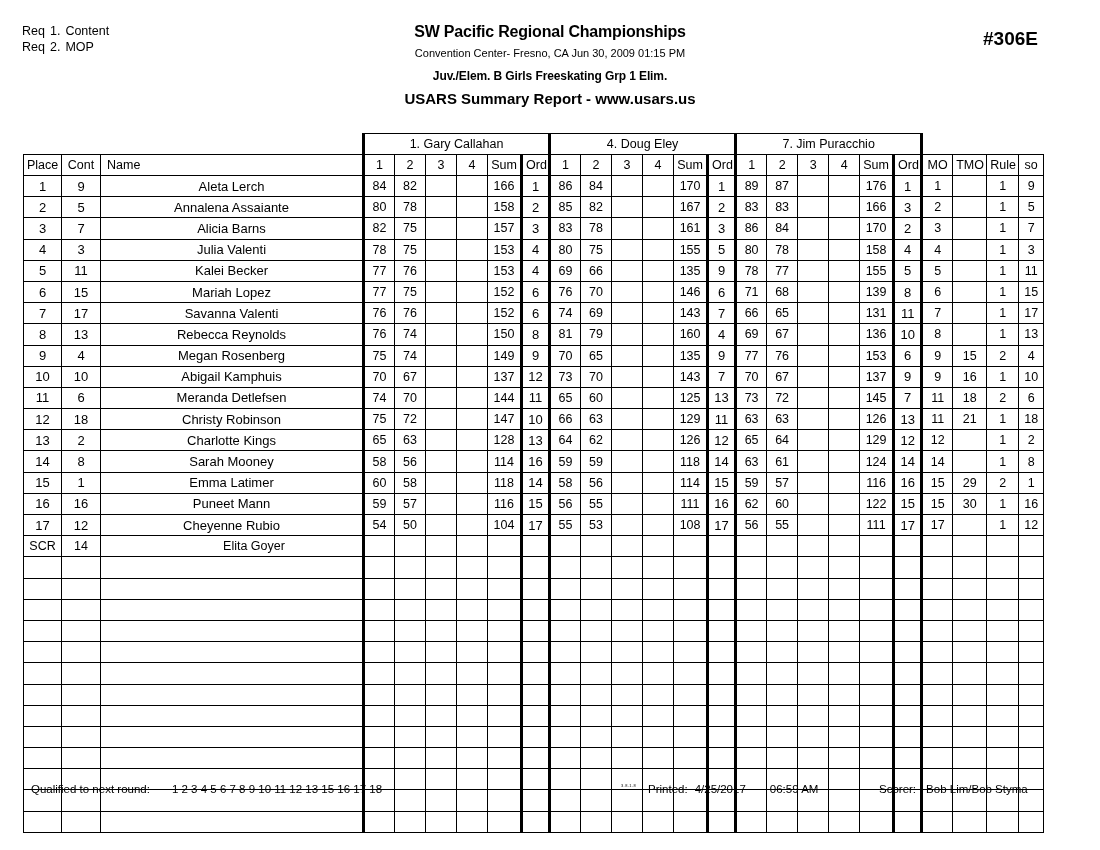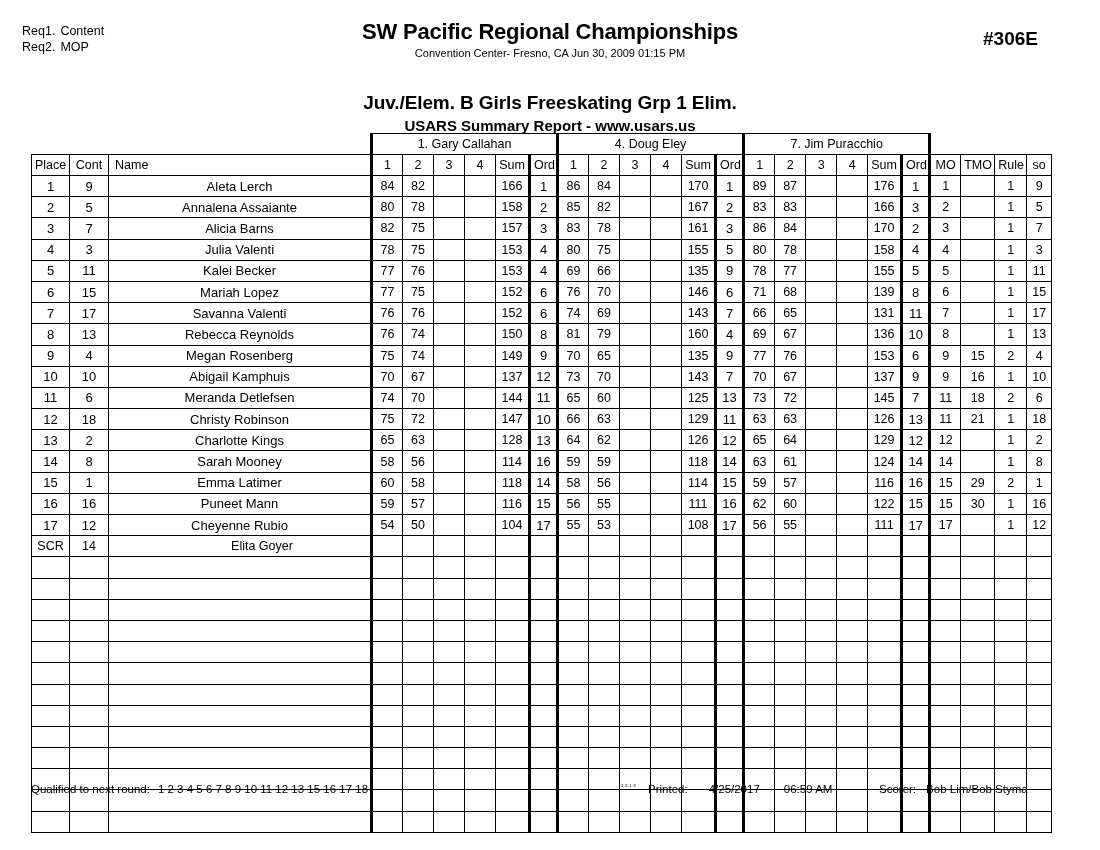--- a/index.html
+++ b/index.html
@@ -21,66 +21,65 @@
 
   .req-block {
     position: absolute;
     left: 22px;
     top: 23px;
     font-size: 12.5px;
     line-height: 16px;
     white-space: nowrap;
   }
   .req-line { display: block; }
-  .req-line .req-word { }
+  .req-line .req-word { margin-right: 5px; }
   .req-line .req-num { margin-right: 5px; }
 
   .title-block {
     position: absolute;
     left: 0;
     right: 0;
     top: 20px;
     text-align: center;
   }
   .title-main {
-    font-size: 22px;
+    font-size: 16px;
     font-weight: bold;
     letter-spacing: -0.2px;
     line-height: 23px;
   }
   .title-venue {
     font-size: 11px;
     font-weight: normal;
     line-height: 21px;
   }
   .title-event {
-    font-size: 19px;
+    font-size: 12px;
     font-weight: bold;
     line-height: 24px;
     letter-spacing: -0.1px;
-    margin-top: 27px;
   }
   .title-report {
     font-size: 15px;
     font-weight: bold;
     line-height: 22px;
   }
 
   .event-number {
     position: absolute;
     right: 62px;
     top: 28px;
     font-size: 19px;
     font-weight: bold;
   }
 
   
   .table-wrap {
     position: absolute;
-    left: 31px;
+    left: 23px;
     top: 133px;
     width: 841px;
   }
   table.score {
     border-collapse: collapse;
     table-layout: fixed;
     width: 1021px;
     font-size: 12.5px;
   }
   table.score td, table.score th {
@@ -129,35 +128,35 @@
     top: 783px;
     width: 1021px;
     font-size: 11.5px;
   }
   .foot-qual {
     position: absolute;
     left: 8px;
     top: 0;
     white-space: nowrap;
   }
-  .foot-qual .q-label { margin-right: 8px; }
+  .foot-qual .q-label { margin-right: 22px; }
   .foot-tiny {
     position: absolute;
     left: 598px;
     top: 0px;
     font-size: 4px;
     letter-spacing: 0.4px;
   }
   .foot-printed {
     position: absolute;
     left: 625px;
     top: 0;
     white-space: nowrap;
   }
-  .foot-printed .p-label { margin-right: 21px; }
+  .foot-printed .p-label { margin-right: 7px; }
   .foot-printed .p-date { margin-right: 24px; }
   .foot-scorer {
     position: absolute;
     left: 856px;
     top: 0;
     white-space: nowrap;
   }
   .foot-scorer .s-label { margin-right: 10px; }
 </style>
 </head>

